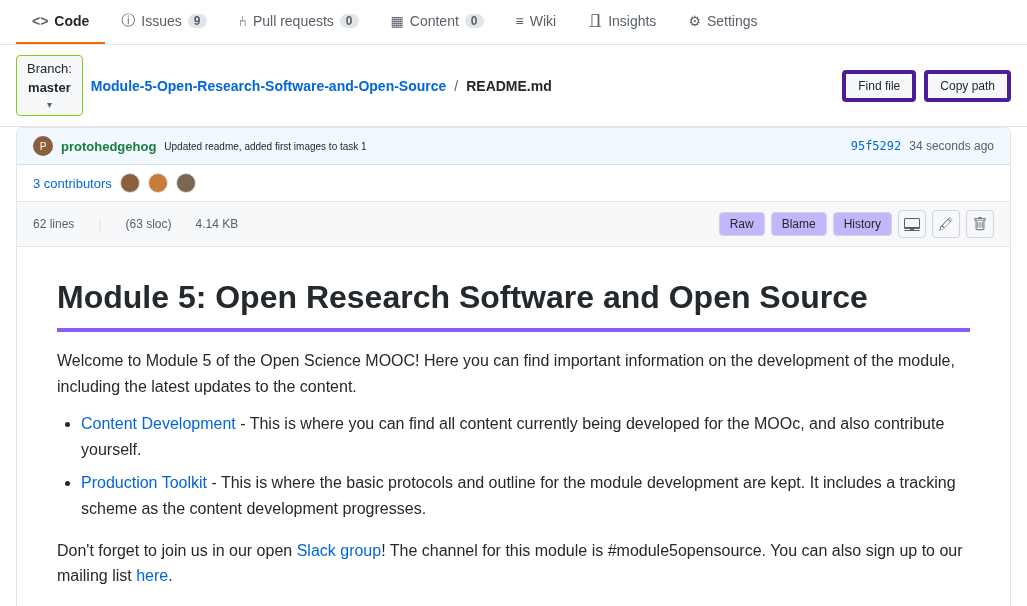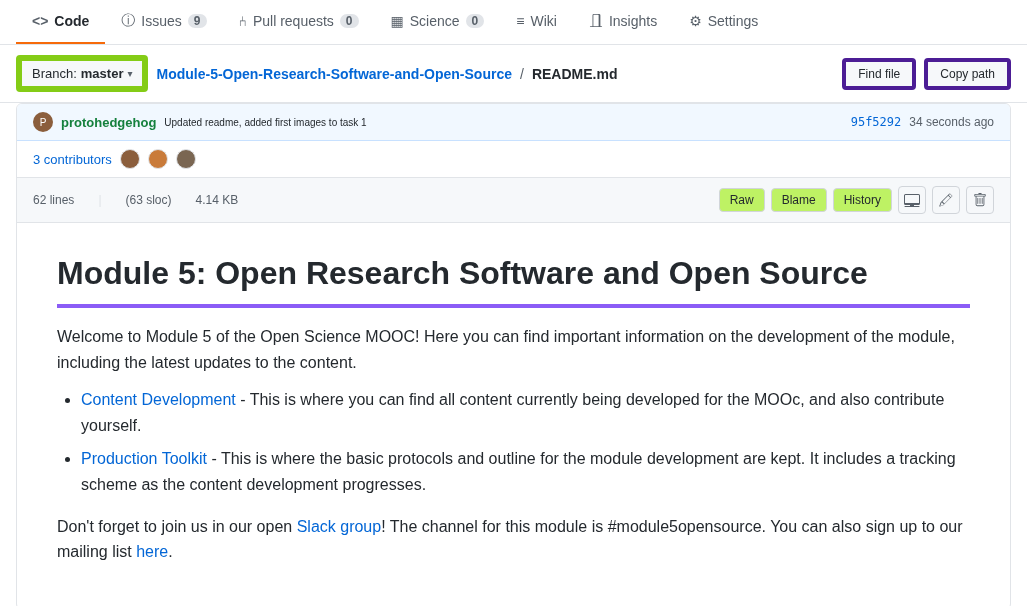--- a/index.html
+++ b/index.html
@@ -46,27 +46,28 @@
       align-items: center;
       justify-content: space-between;
       padding: 10px 16px;
       border-bottom: 1px solid #e1e4e8;
     }
     .breadcrumb-left { display: flex; align-items: center; gap: 8px; flex-wrap: wrap; }
     .branch-btn {
       display: flex;
       align-items: center;
       gap: 4px;
-      border: 6px solid #84cc16;
+      border: 1px solid #84cc16;
       border-radius: 4px;
       padding: 5px 10px;
       background: #f6f8fa;
       cursor: pointer;
       font-size: 13px;
       color: #24292e;
+      flex-direction: column;
     }
     .branch-btn .chevron { font-size: 10px; color: #586069; }
     .breadcrumb-link { color: #0366d6; text-decoration: none; font-size: 14px; font-weight: 600; }
     .breadcrumb-sep { color: #586069; font-size: 14px; }
     .breadcrumb-file { font-size: 14px; font-weight: 600; color: #24292e; }
     .breadcrumb-right { display: flex; gap: 8px; }
     .btn-sm {
       padding: 5px 12px;
       font-size: 12px;
       border: 4px solid #4c1d95;
@@ -129,21 +130,21 @@
       background: #f6f8fa;
     }
     .file-meta { display: flex; align-items: center; gap: 24px; font-size: 12px; color: #586069; }
     .file-meta-sep { color: #e1e4e8; }
     .file-actions { display: flex; align-items: center; gap: 6px; }
     .file-action-btn {
       padding: 4px 10px;
       font-size: 12px;
       border: 1px solid #d1d5da;
       border-radius: 4px;
-      background: #bef264;
+      background: #c4b5fd;
       cursor: pointer;
       color: #24292e;
     }
     .icon-btn {
       width: 28px; height: 28px;
       display: flex; align-items: center; justify-content: center;
       border: 1px solid #d1d5da;
       border-radius: 4px;
       background: #f6f8fa;
       cursor: pointer;
@@ -204,21 +205,21 @@
     <span>Issues</span>
     <span class="nav-badge">9</span>
   </a>
   <a class="top-nav-item">
     <span class="nav-icon">⑃</span>
     <span>Pull requests</span>
     <span class="nav-badge">0</span>
   </a>
   <a class="top-nav-item">
     <span class="nav-icon">▦</span>
-    <span>Science</span>
+    <span>Content</span>
     <span class="nav-badge">0</span>
   </a>
   <a class="top-nav-item">
     <span class="nav-icon">≡</span>
     <span>Wiki</span>
   </a>
   <a class="top-nav-item">
     <span class="nav-icon">
       <svg width="14" height="14" viewBox="0 0 16 16" fill="#586069">
           <path d="M1.5 15a.5.5 0 0 0 0 1h13a.5.5 0 0 0 0-1H13V2.5A1.5 1.5 0 0 0 11.5 1h-6A1.5 1.5 0 0 0 4 2.5V15H1.5zM11 2.5V15H5V2.5a.5.5 0 0 1 .5-.5h5a.5.5 0 0 1 .5.5z"></path>

